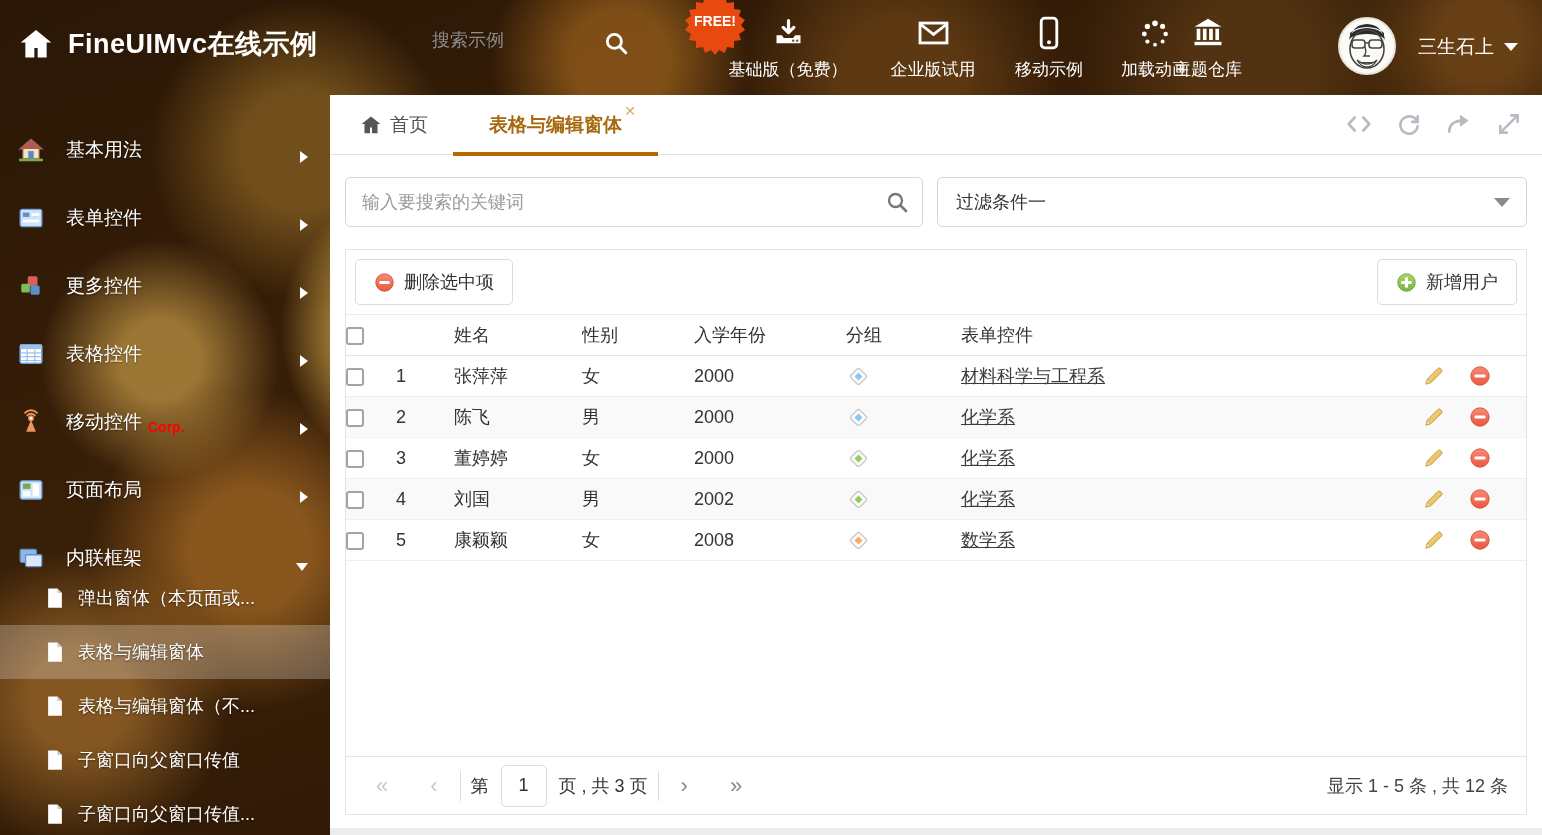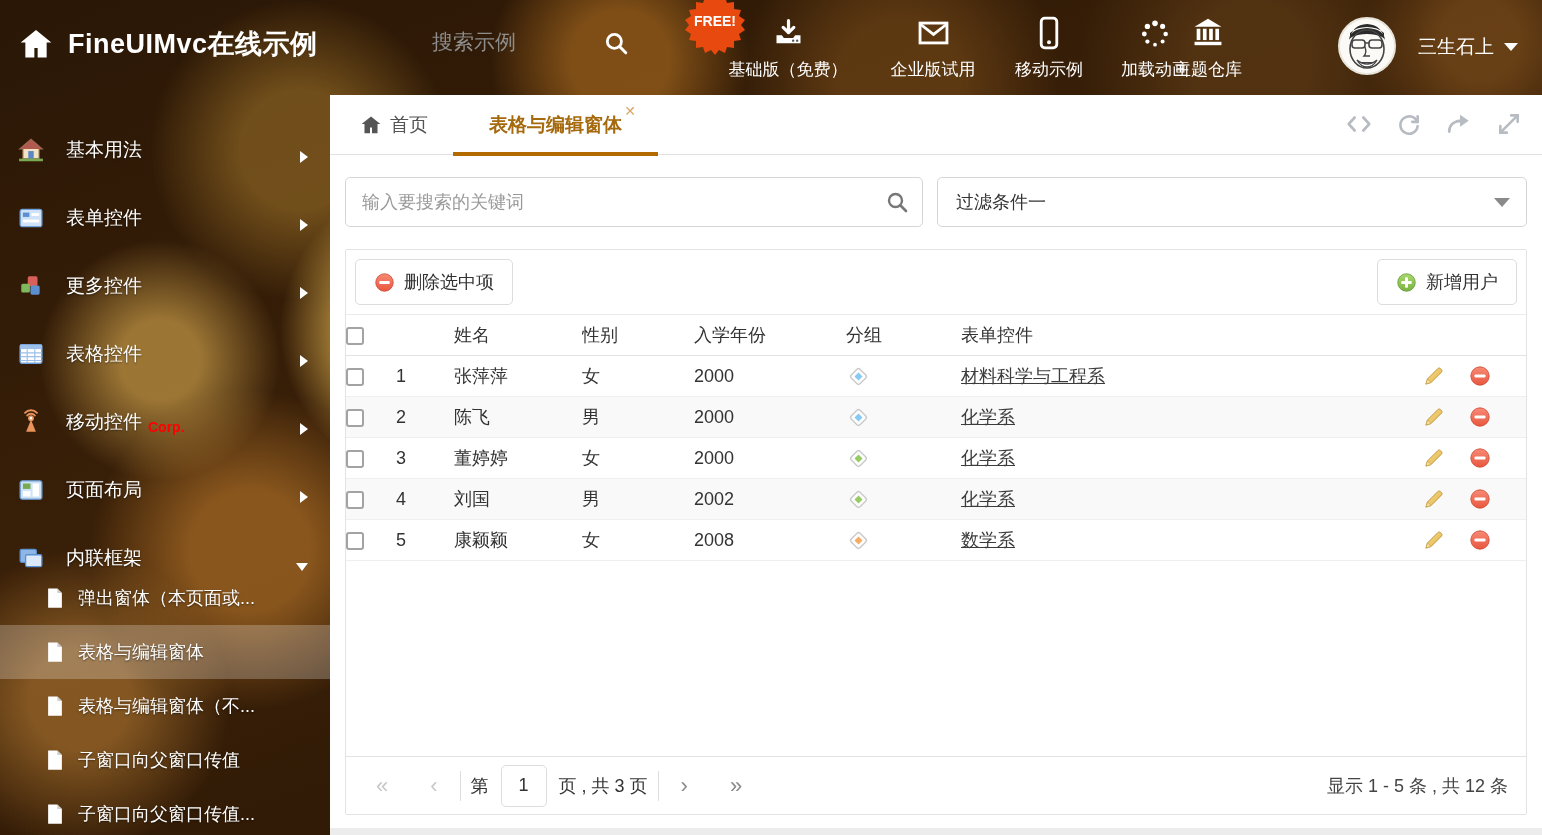--- a/index.html
+++ b/index.html
@@ -21,21 +21,21 @@
       radial-gradient(circle at 1480px 40px, rgba(150,95,35,.5) 0 40px, transparent 120px),
       linear-gradient(160deg, #2a1706 0%, #3a2008 45%, #241303 100%);
   }
 
   
   .header { position:absolute; top:0; left:0; right:0; height:95px; z-index:5; }
   .brand { position:absolute; left:18px; top:26px; display:flex; align-items:flex-end; gap:14px; }
   .brand svg { width:36px; height:36px; }
   .brand-title { color:#fff; font-size:27px; font-weight:bold; letter-spacing:.5px; }
   .hsearch { position:absolute; left:432px; top:30px; width:160px; background:transparent; border:none; outline:none;
-             color:#ccc; font-size:21px; }
+             color:#ccc; font-size:18px; }
   .hsearch::placeholder { color:#8d8d8d; }
   .hsearch-icon { position:absolute; left:603px; top:30px; }
   .free-badge { position:absolute; left:683px; top:-7px; width:64px; height:64px; }
   .free-badge span { position:absolute; left:0; right:0; top:20px; text-align:center; color:#fff; font-weight:bold; font-size:14px; }
   .hnav-item { position:absolute; top:16px; transform:translateX(-50%); display:flex; flex-direction:column;
                align-items:center; gap:8px; color:#fff; cursor:pointer; }
   .hnav-item .ni { height:34px; display:flex; align-items:flex-end; }
   .hnav-item .nl { font-size:17px; white-space:nowrap; }
   .avatar { position:absolute; left:1338px; top:17px; width:58px; height:58px; border-radius:50%;
             background:#f7f5ef; overflow:hidden; border:2px solid #e8e4da; }

